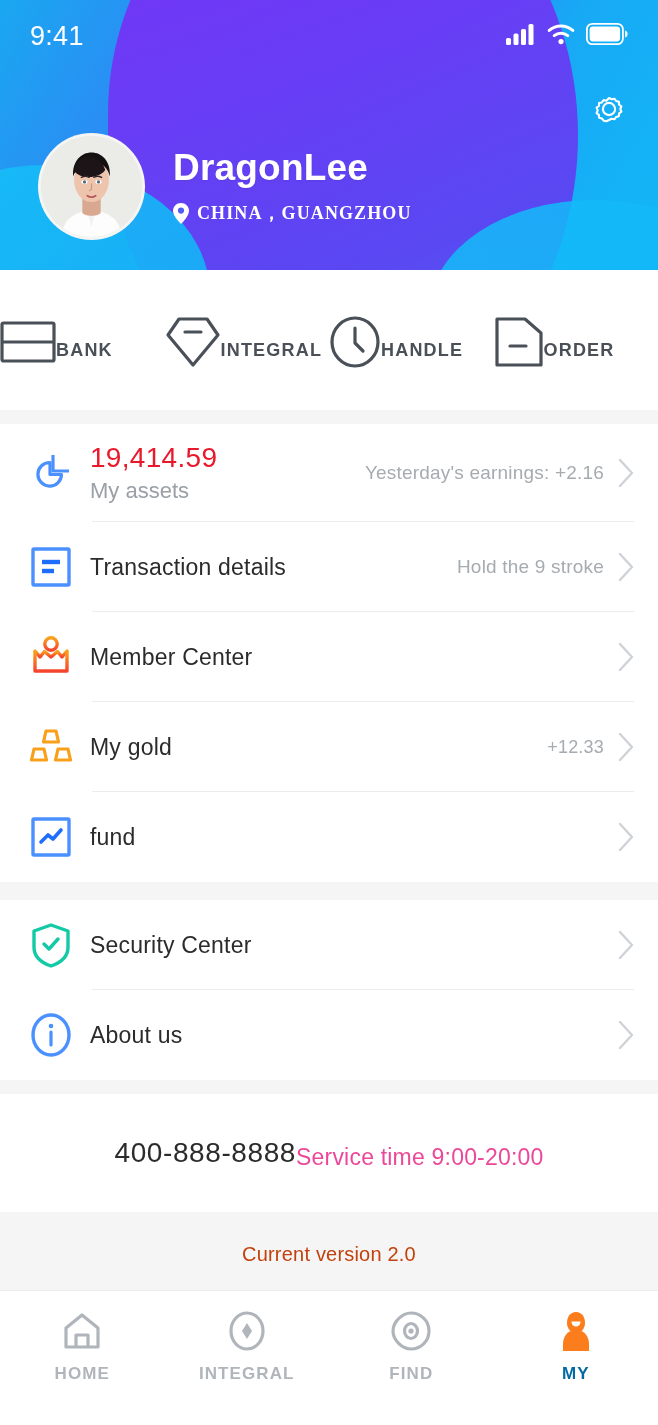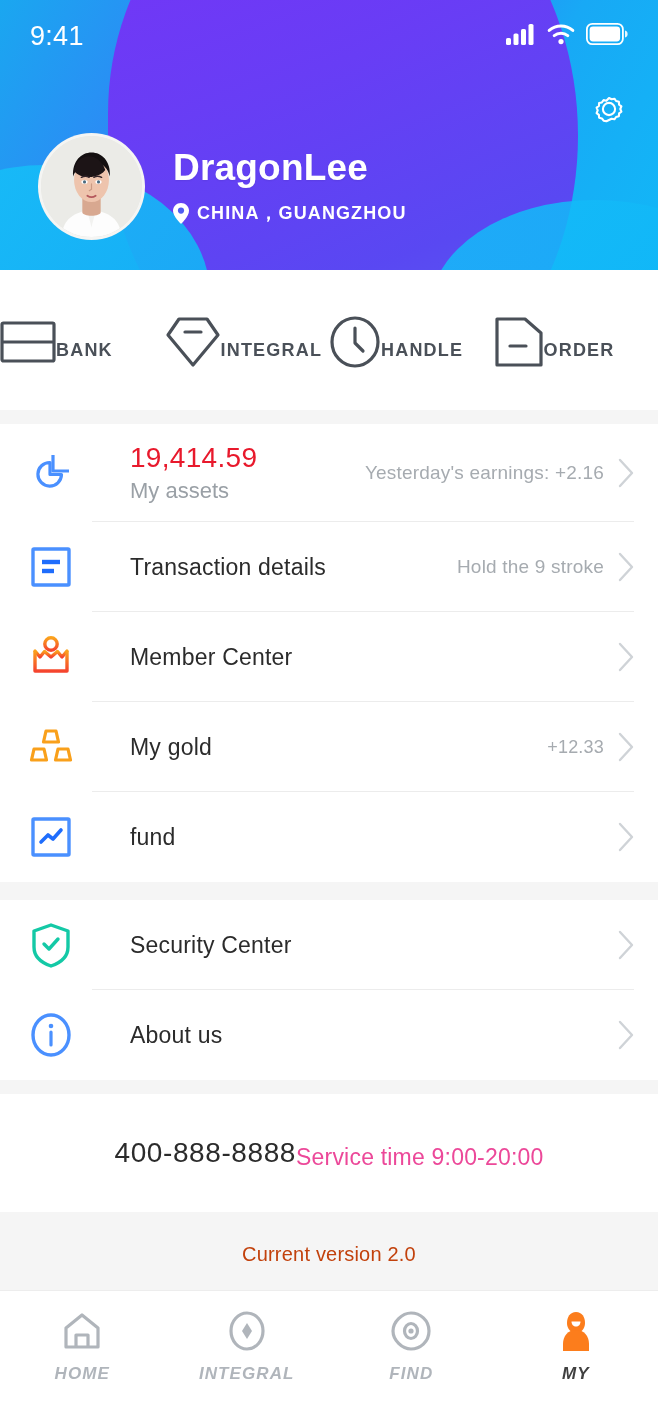--- a/index.html
+++ b/index.html
@@ -59,21 +59,21 @@
     background:#e8e8e4;
   }
   .avatar svg { display:block; width:100%; height:100%; }
   .profile-text { margin-left:28px; }
   .username {
     color:#fff; font-size:37px; font-weight:bold; letter-spacing:.2px;
     line-height:1.1; text-shadow:0 1px 2px rgba(0,0,0,.07);
   }
   .location {
     margin-top:13px; display:flex; align-items:center;
-    color:#fff; font-size:18px; font-weight:bold; letter-spacing:1.1px;
+    color:#fff; font-size:18px; font-weight:bold; letter-spacing:1.1px;font-family:Liberation Serif, serif;
   }
   .location .pin { margin-right:8px; display:flex; }
 
   
   .quick {
     height:140px; background:#fff; display:flex; align-items:center;
     padding-top:4px;
   }
   .quick-item {
     flex:1; display:flex; flex-direction:row; align-items:center; cursor:pointer;
@@ -84,21 +84,21 @@
   }
 
   .gap { background:#f5f5f5; }
   .gap-sm { height:14px; }
   .gap-md { height:18px; }
 
   
   .list { background:#fff; padding:0 0 0 0; }
   .row {
     display:flex; align-items:center; height:90px; padding:0 24px 0 20px;
-    position:relative; cursor:pointer; background:#fff;gap:40px;
+    position:relative; cursor:pointer; background:#fff;
   }
   .row-tall { height:98px; }
   .row-ico { width:62px; flex:none; display:flex; align-items:center; justify-content:center; }
   .row-main { flex:1; display:flex; flex-direction:column; justify-content:center; padding-left:8px; }
   .row-title { font-size:23px; color:#2b2b2b; letter-spacing:.2px; }
   .row-amount { font-size:28px; color:#e8192c; font-weight:400; line-height:1.15; letter-spacing:.3px; }
   .row-sub { font-size:22px; color:#9aa0a6; margin-top:3px; }
   .row-right { display:flex; align-items:center; gap:14px; }
   .row-meta { font-size:19px; color:#a6abb0; letter-spacing:.2px; }
   .row-meta.small { font-size:18px; }
@@ -118,28 +118,27 @@
   .version {
     background:#f5f5f5; height:85px; display:flex; align-items:center; justify-content:center;
   }
   .version-text { font-size:20px; color:#c2410c; letter-spacing:.2px; }
 
   
   .tabbar {
     position:absolute; left:0; bottom:0; width:658px; height:135px;
     background:#fff; display:flex; align-items:flex-start; padding-top:18px;
     border-top:1px solid #ededed;
-    font-style:italic;
   }
   .tab { flex:1; display:flex; flex-direction:column; align-items:center; cursor:pointer; }
   .tab-ico { height:44px; display:flex; align-items:center; justify-content:center; }
   .tab-label {
     margin-top:11px; font-size:17px; font-weight:bold; letter-spacing:1.1px; color:#b0b5bb;
   }
-  .tab.active .tab-label { color:#404040; }
+  .tab.active .tab-label { color:#0369a1; }
 </style>
 </head>
 <body>
 
 <div class="phone">
 
   <div class="header">
     <div class="blob-purple"></div>
     <div class="blob-cyan-bl"></div>
     <div class="blob-cyan-br"></div>

